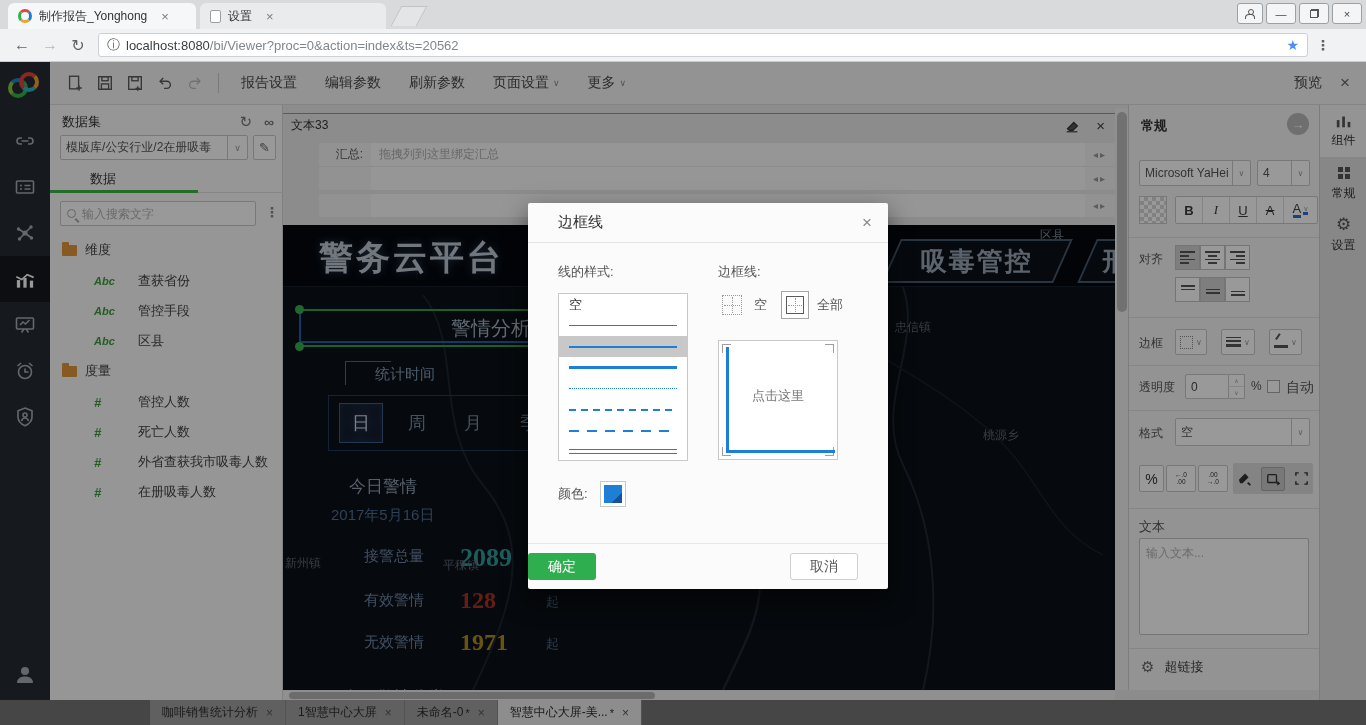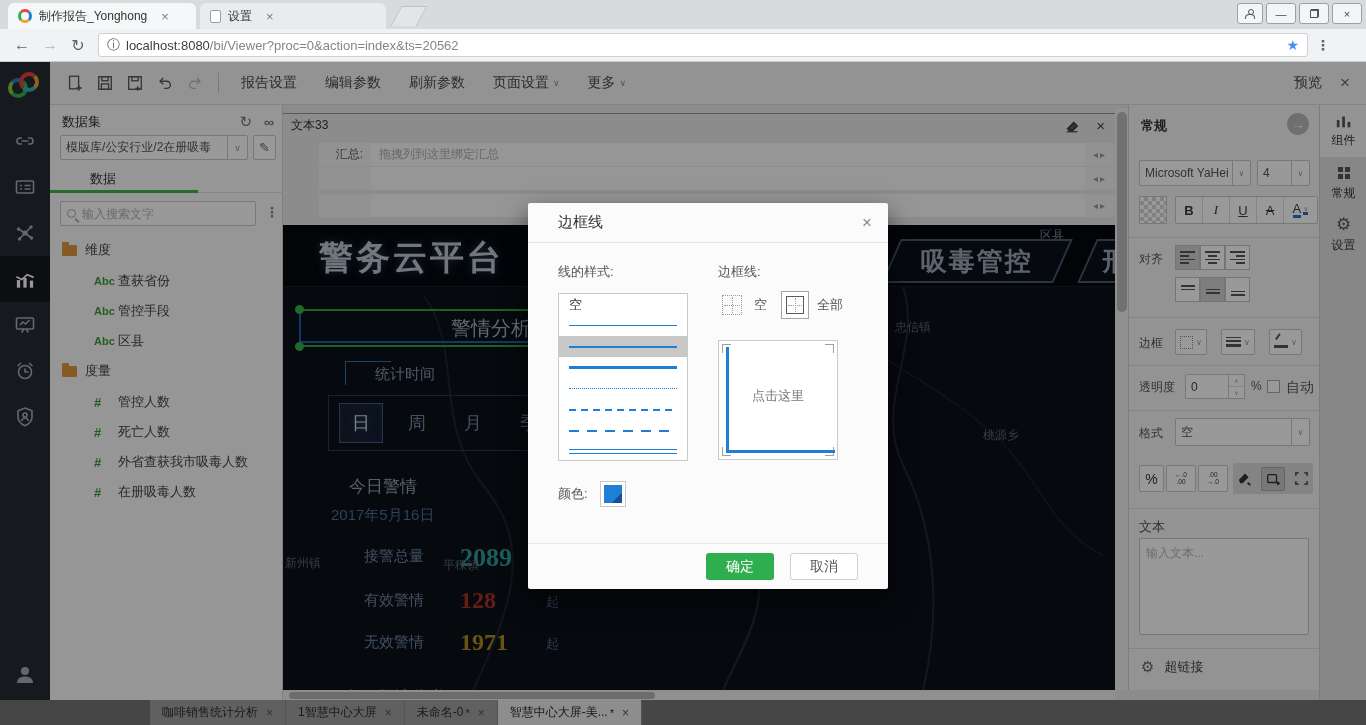--- a/index.html
+++ b/index.html
@@ -89,21 +89,21 @@
   #lp-search { position:absolute; left:10px; top:96px; width:196px; height:25px; background:#fff;
     border:1px solid #c8c8c8; border-radius:2px; display:flex; align-items:center; padding:0 6px; }
   #lp-search .mag { width:9px; height:9px; border:1.5px solid #aaa; border-radius:50%; position:relative; margin-right:6px; flex:none; }
   #lp-search .mag::after { content:""; position:absolute; left:8px; top:8px; width:5px; height:1.5px; background:#aaa; transform:rotate(45deg); transform-origin:0 0; }
   #lp-search input { border:none; outline:none; width:140px; font-size:12px; color:#333; background:transparent; }
   #lp-search input::placeholder { color:#b0b0b0; }
   #lp-more { position:absolute; left:215px; top:99px; color:#888; font-weight:bold; font-size:14px; }
   .treerow { position:absolute; left:0; width:233px; height:24px; display:flex; align-items:center; }
   .folder { width:15px; height:11px; background:#e0973a; border-radius:1px; position:relative; margin:0 8px 0 12px; }
   .folder::before { content:""; position:absolute; left:0; top:-3px; width:7px; height:3px; background:#e0973a; border-radius:1px 1px 0 0; }
-  .ftype { color:#3a9d3a; font-weight:bold; font-size:11px; margin:0 0 0 44px; width:24px; }
+  .ftype { color:#3a9d3a; font-weight:bold; font-size:11px; margin:0 20px 0 44px; width:24px;font-style:italic; }
   .ftype.hash { font-size:13px; }
   .fname { font-size:13px; color:#444; }
 
   
   #canvas { left:283px; top:105px; width:845px; height:595px; background:#e9e9e9; z-index:1; }
   #widgetbar { position:absolute; left:0; top:8px; width:832px; height:24px; border-top:1px solid #979797;
     display:flex; align-items:center; }
   #widgetbar .ttl { font-size:12px; color:#333; margin-left:8px; }
   #widgetbar .tools { margin-left:auto; display:flex; gap:16px; margin-right:10px; align-items:center; }
   #widgetbar svg { stroke:#444; fill:none; stroke-width:1.4; }
@@ -270,21 +270,21 @@
   .corner.bl { left:3px; bottom:3px; border-left:1.5px solid #9e9e9e; border-bottom:1.5px solid #9e9e9e; }
   .corner.br { right:3px; bottom:3px; border-right:1.5px solid #9e9e9e; border-bottom:1.5px solid #9e9e9e; }
   #pv-left { position:absolute; left:7px; top:6px; bottom:6px; width:3px; background:#1f7ed6; }
   #pv-bottom { position:absolute; left:7px; bottom:6px; right:2px; height:3px; background:#1f7ed6; }
   #pv-hint { position:absolute; left:0; right:0; top:46px; text-align:center; font-size:13px; color:#777; }
   #colorrow { position:absolute; left:30px; top:278px; display:flex; align-items:center; gap:12px; }
   #colorrow .cl { font-size:13px; color:#555; }
   #colorswatch { width:26px; height:26px; border:1px solid #c9c9c9; background:#fff; display:flex; align-items:center; justify-content:center; }
   #colorswatch .c { width:18px; height:18px; background:linear-gradient(135deg,#1f7ed6 72%,#15519c 72%); }
   #modal-foot { position:absolute; left:0; bottom:0; width:100%; height:46px; border-top:1px solid #e8e8e8;
-    display:flex; align-items:center; justify-content:flex-end; gap:16px; padding-right:30px; }
+    display:flex; align-items:center; justify-content:space-between; gap:35px; padding-right:30px; }
   .mbtn { width:68px; height:27px; border-radius:3px; font-size:14px; display:flex; align-items:center; justify-content:center; }
   .mbtn.ok { background:#2eae4e; color:#fff; }
   .mbtn.cancel { background:#fff; border:1px solid #cfcfcf; color:#555; }
 </style>
 </head>
 <body>
 
 <div id="stage">
 
   <div id="tabstrip" class="abs">

